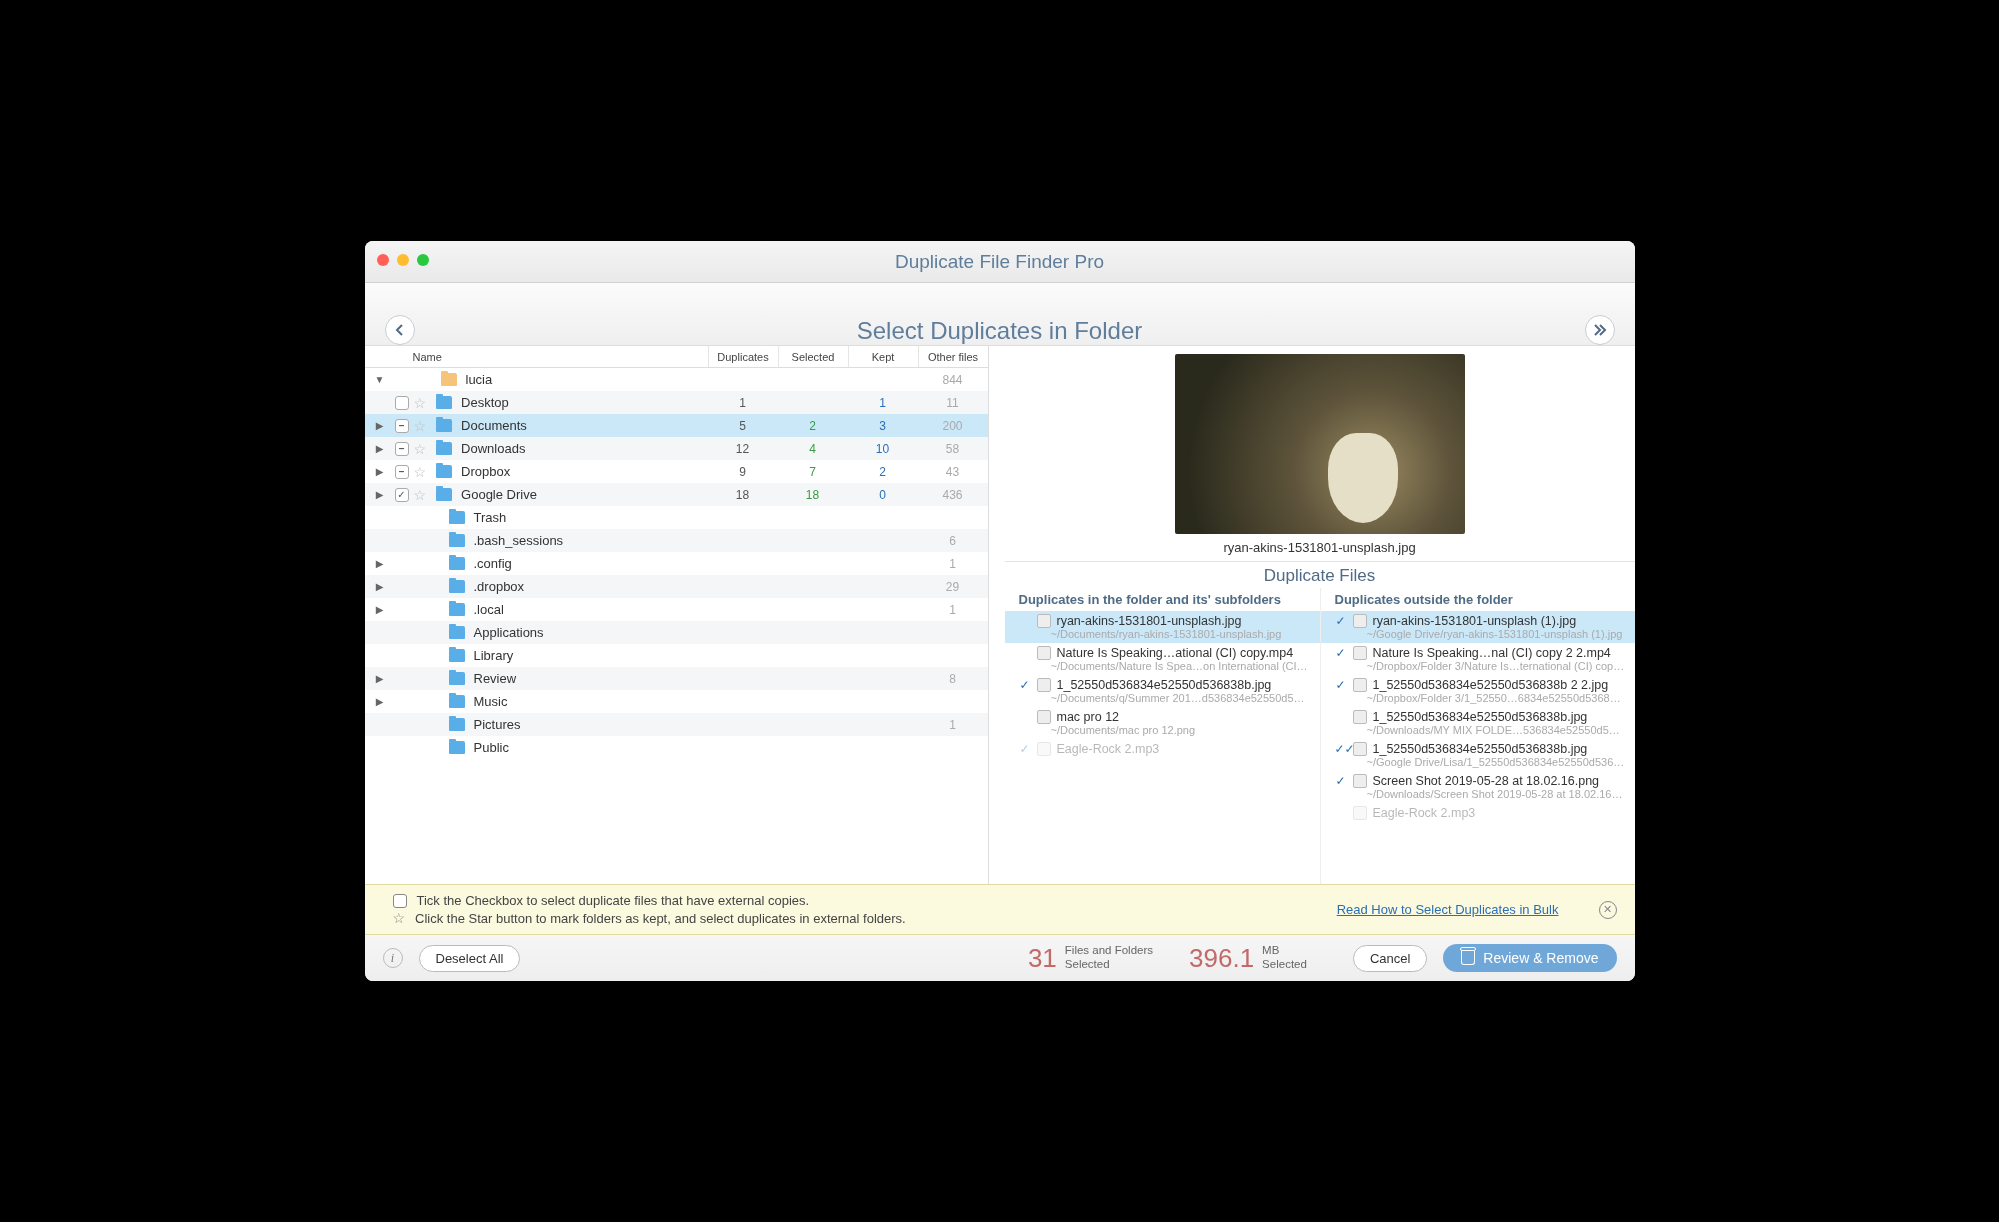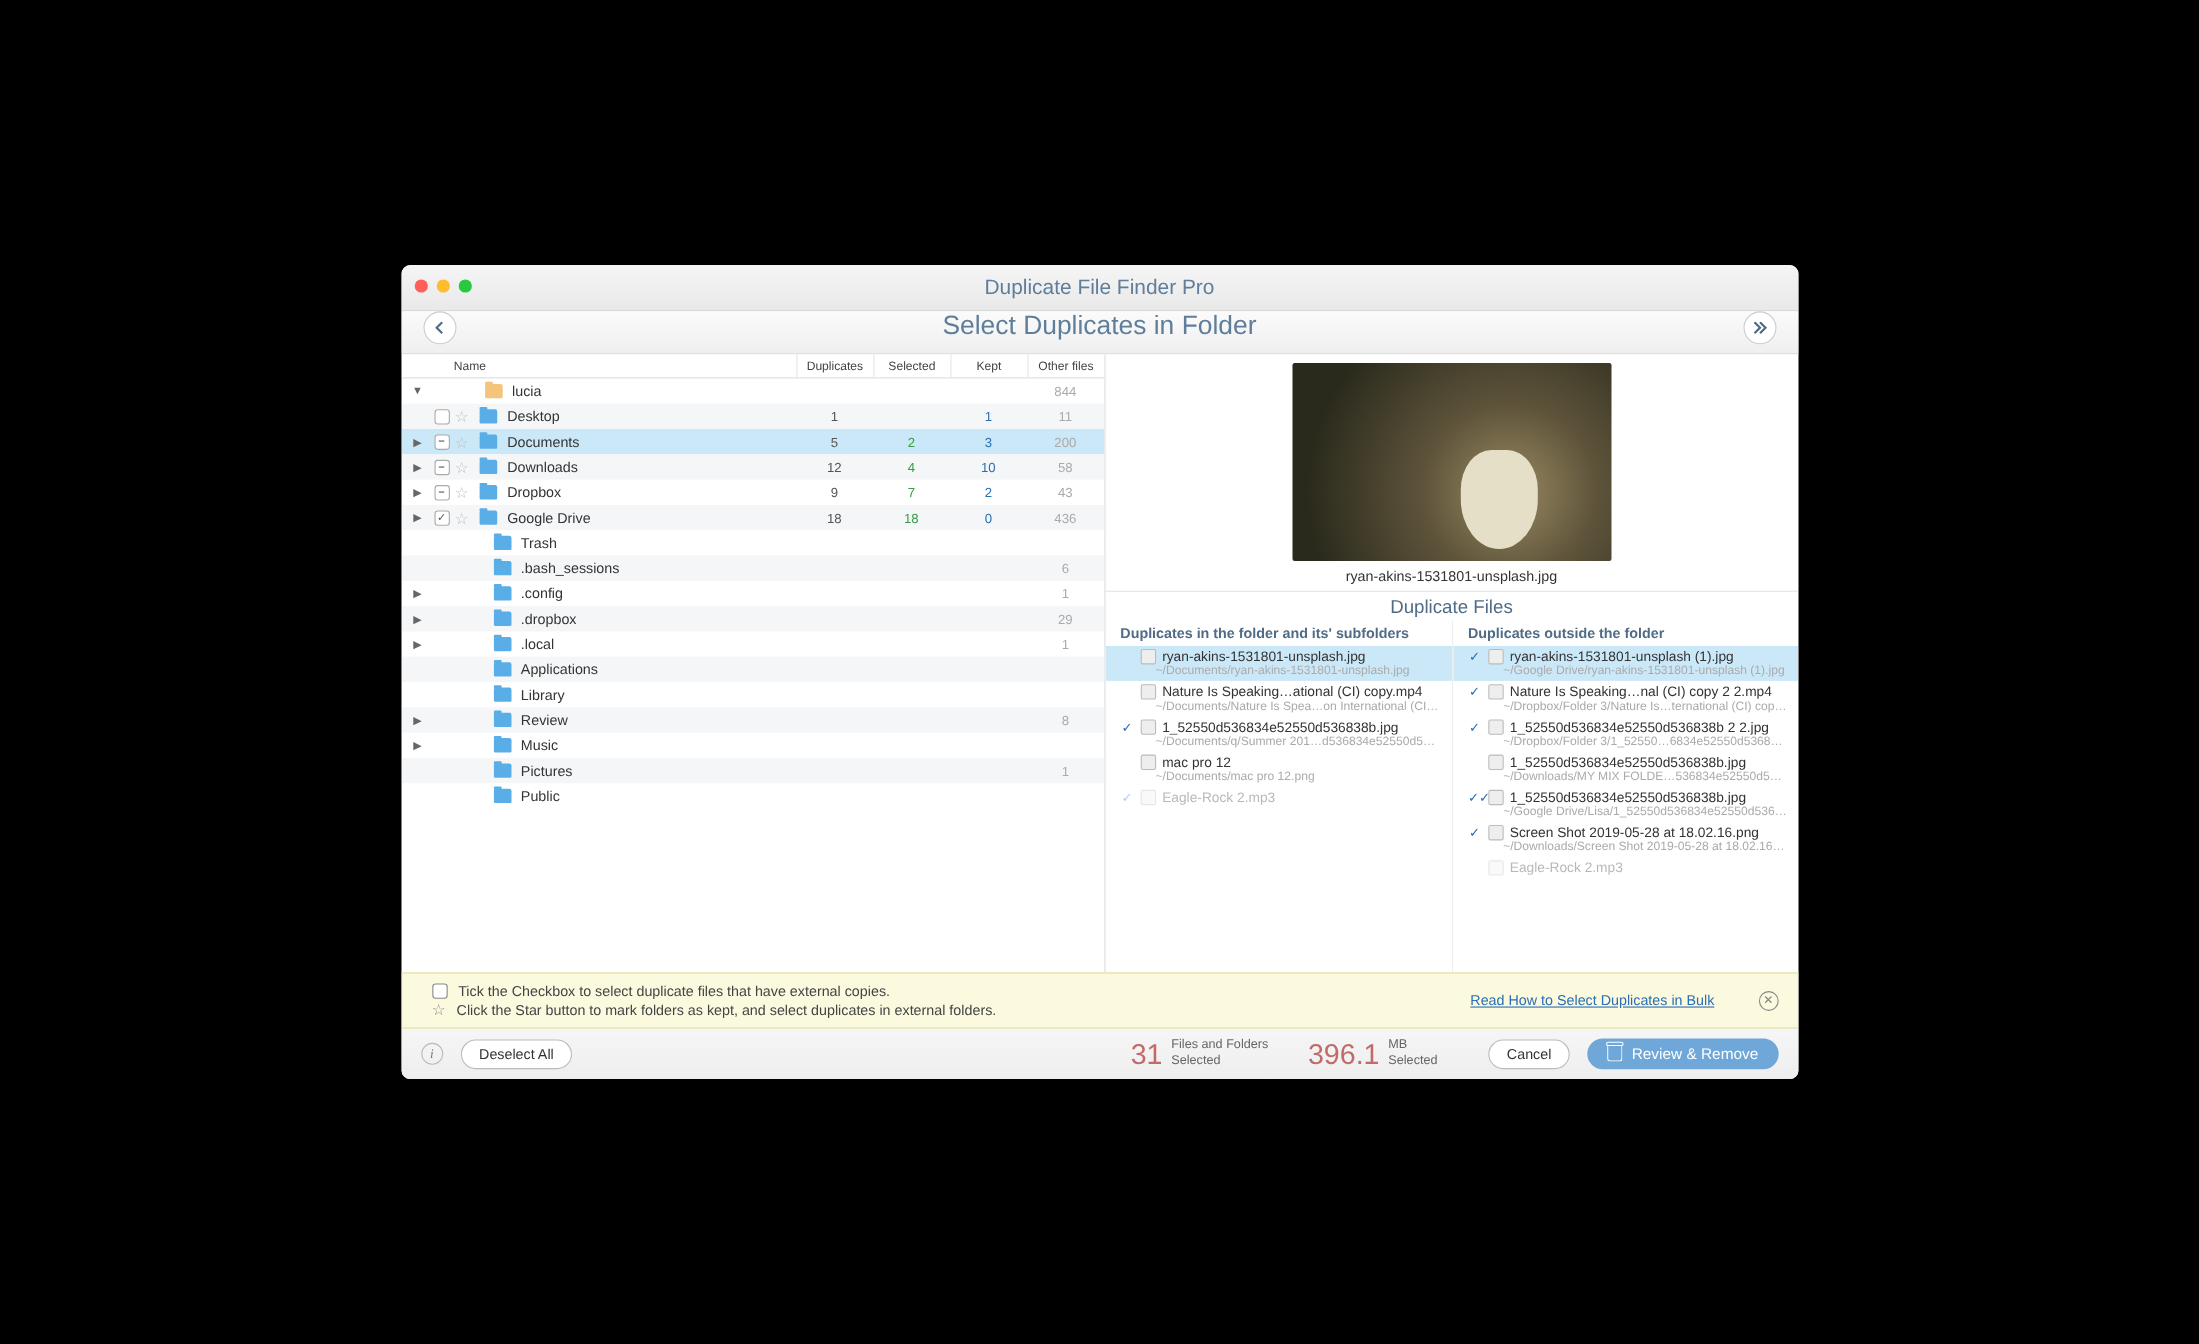--- a/index.html
+++ b/index.html
@@ -28,37 +28,37 @@
     display: flex; align-items: center; justify-content: center;
   }
   .traffic { position: absolute; left: 12px; top: 13px; display: flex; gap: 8px; }
   .dot { width: 12px; height: 12px; border-radius: 50%; }
   .dot.red { background:#ff5f57; }
   .dot.yel { background:#febc2e; }
   .dot.grn { background:#28c840; }
   .title { font-size: 19px; color:#5f7e9b; font-weight: 400; }
   
   .subhdr {
-    height: 39px;
+    height: 63px;
     background: linear-gradient(#fbfbfb,#efefef);
     border-bottom: 1px solid #ddd;
     position: relative;
-    display: flex; align-items: flex-start; justify-content: center;
+    display: flex; align-items: flex-end; justify-content: center;
   }
   .navcirc {
     width: 30px; height: 30px; border-radius: 50%;
     background:#fff; border:1px solid #c8cdd2;
     display:flex;align-items:center;justify-content:center;
     color:#4f6b85; font-size: 14px;
   }
   .navback { position:absolute; left: 20px; }
   .navfwd  { position:absolute; right:20px; }
   .subtitle { font-size: 24px; color:#5f7e9b; }
   
-  .main { flex: 1; display: flex; overflow: hidden; }
+  .main { flex: 1; display: flex; overflow: hidden; gap: 16px; }
   .left { flex: 1; display: flex; flex-direction: column; border-right: 1px solid #ddd; overflow: hidden; }
   .right { width: 630px; display: flex; flex-direction: column; overflow: hidden; border-radius: 18px; }
   
   .thead {
     display:flex; height: 22px; font-size: 11px; color:#444;
     border-bottom:1px solid #ddd; background:#fff;
   }
   .thead .c { display:flex;align-items:center;justify-content:center;border-left:1px solid #e5e5e5; }
   .thead .cname{ flex:1;justify-content:flex-start;padding-left:48px;border-left:none;}
   .cn { width:70px; }

